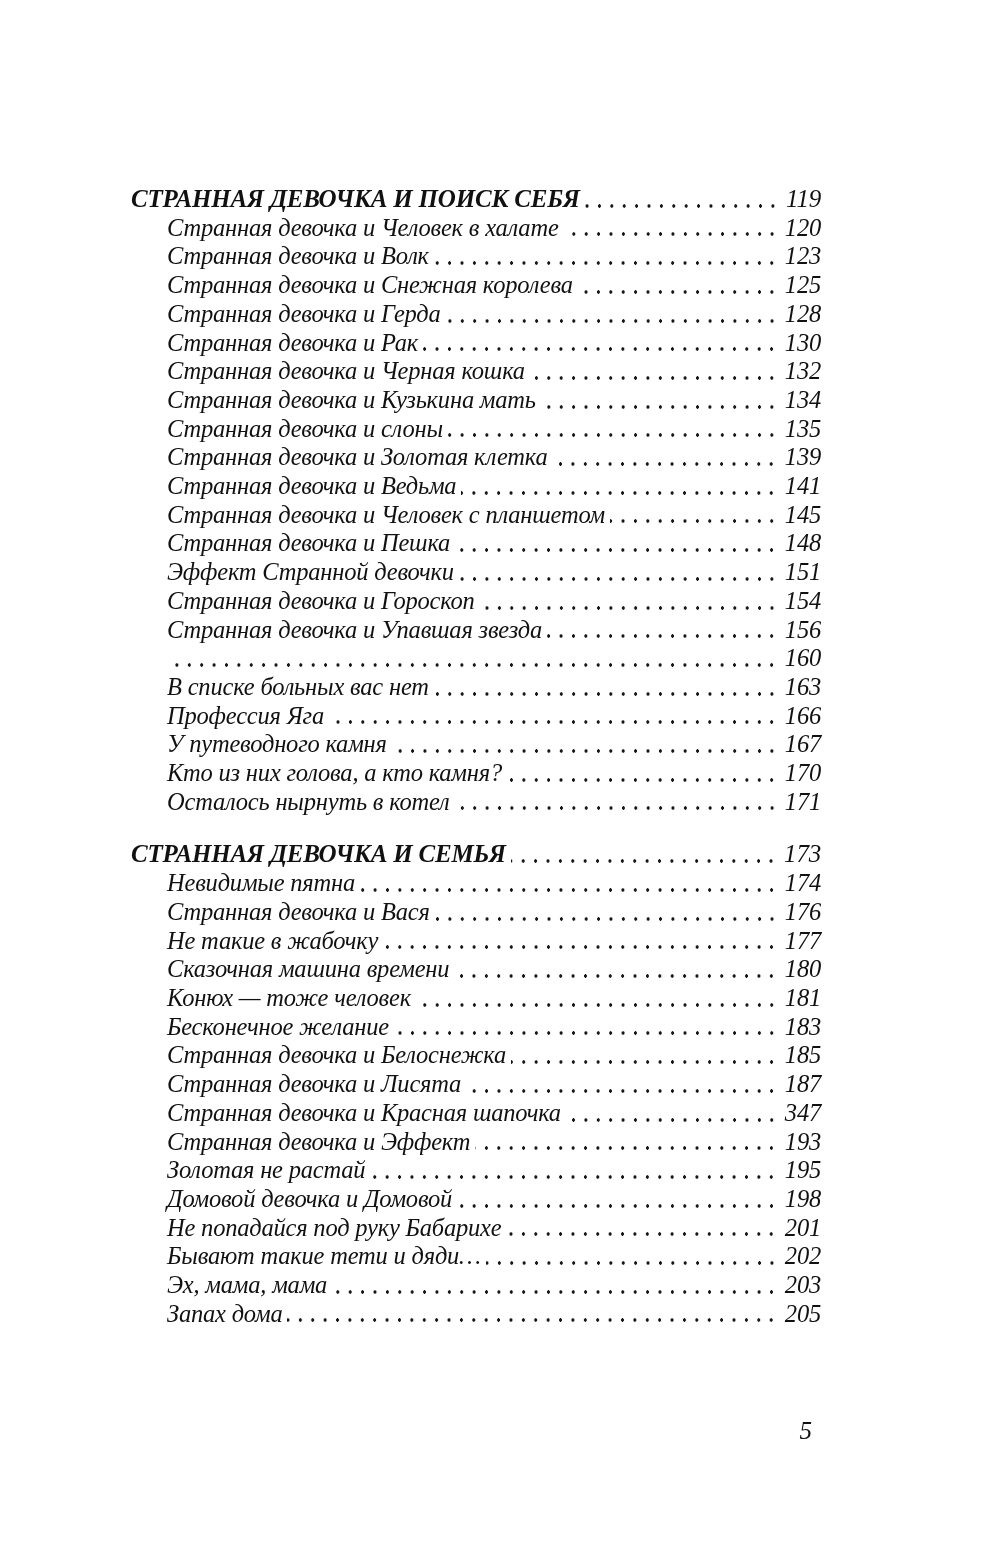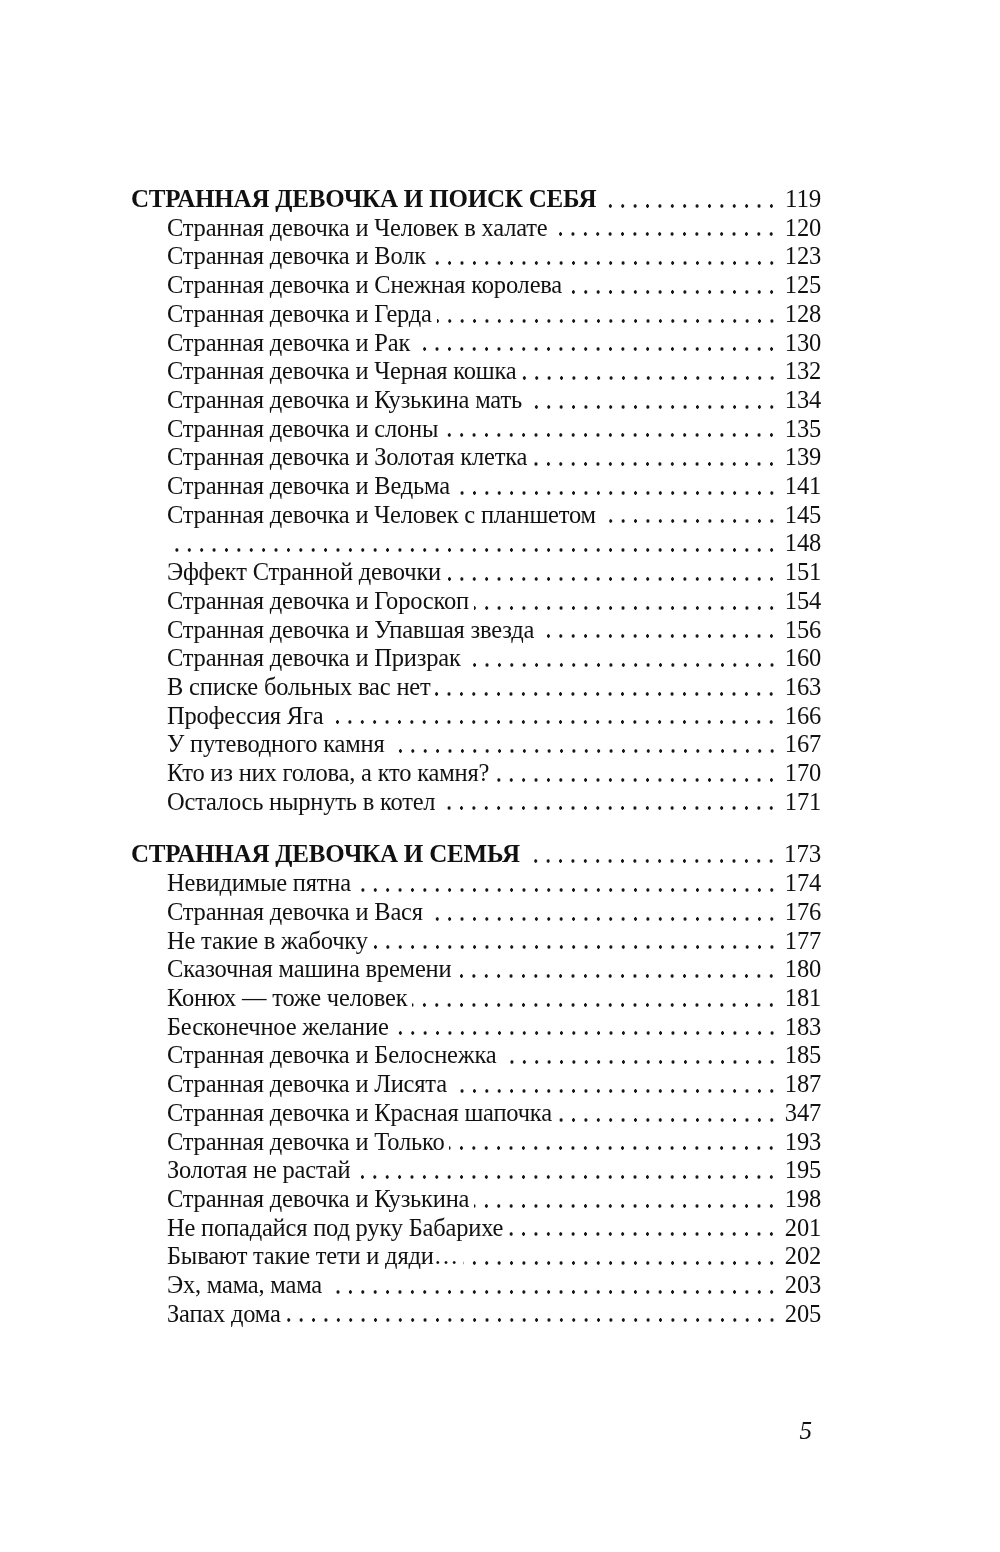--- a/index.html
+++ b/index.html
@@ -25,20 +25,21 @@
   .toc-section + .toc-section {
     margin-top: 24px;
   }
   .row {
     display: flex;
     align-items: flex-end;
     line-height: 28.7px;
     font-size: 24.5px;
     letter-spacing: -0.2px;
     white-space: nowrap;
+    font-style: italic;
   }
   .row.head {
     font-weight: 700;
     font-size: 25px;
   }
   .row.entry {
     padding-left: 36px;
   }
   .row .title {
     flex: 0 0 auto;
@@ -132,40 +133,40 @@
     <span class="title">Странная девочка и Ведьма</span>
     <span class="leader"></span>
     <span class="pnum">141</span>
   </div>
         <div class="row entry">
     <span class="title">Странная девочка и Человек с планшетом</span>
     <span class="leader"></span>
     <span class="pnum">145</span>
   </div>
         <div class="row entry">
+    <span class="title">Странная девочка и Пешка</span>
     <span class="leader"></span>
     <span class="pnum">148</span>
   </div>
         <div class="row entry">
     <span class="title">Эффект Странной девочки</span>
     <span class="leader"></span>
     <span class="pnum">151</span>
   </div>
         <div class="row entry">
     <span class="title">Странная девочка и Гороскоп</span>
     <span class="leader"></span>
     <span class="pnum">154</span>
   </div>
         <div class="row entry">
     <span class="title">Странная девочка и Упавшая звезда</span>
     <span class="leader"></span>
     <span class="pnum">156</span>
   </div>
         <div class="row entry">
-    <span class="title">Странная девочка и Призрак</span>
     <span class="leader"></span>
     <span class="pnum">160</span>
   </div>
         <div class="row entry">
     <span class="title">В списке больных вас нет</span>
     <span class="leader"></span>
     <span class="pnum">163</span>
   </div>
         <div class="row entry">
     <span class="title">Профессия Яга</span>
@@ -235,31 +236,31 @@
     <span class="title">Странная девочка и Лисята</span>
     <span class="leader"></span>
     <span class="pnum">187</span>
   </div>
         <div class="row entry">
     <span class="title">Странная девочка и Красная шапочка</span>
     <span class="leader"></span>
     <span class="pnum">347</span>
   </div>
         <div class="row entry">
-    <span class="title">Странная девочка и Только</span>
+    <span class="title">Странная девочка и Эффект</span>
     <span class="leader"></span>
     <span class="pnum">193</span>
   </div>
         <div class="row entry">
     <span class="title">Золотая не растай</span>
     <span class="leader"></span>
     <span class="pnum">195</span>
   </div>
         <div class="row entry">
-    <span class="title">Странная девочка и Кузькина</span>
+    <span class="title">Домовой девочка и Домовой</span>
     <span class="leader"></span>
     <span class="pnum">198</span>
   </div>
         <div class="row entry">
     <span class="title">Не попадайся под руку Бабарихе</span>
     <span class="leader"></span>
     <span class="pnum">201</span>
   </div>
         <div class="row entry">
     <span class="title">Бывают такие тети и дяди…</span>

